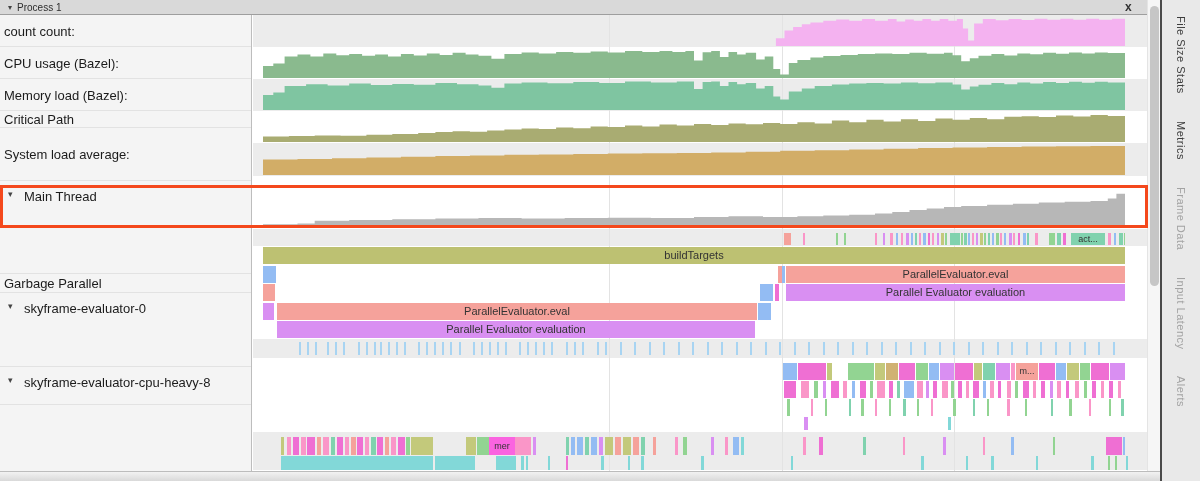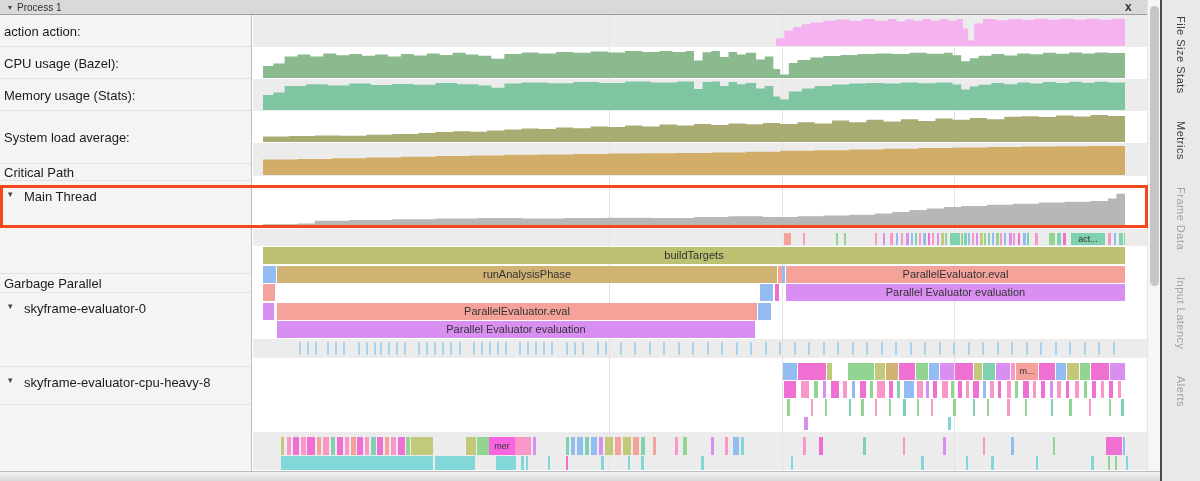--- a/index.html
+++ b/index.html
@@ -63,33 +63,33 @@
 <div id="app">
 
   <div class="proc-header">
     <span class="proc-arrow">▾</span>
     <span class="proc-title">Process 1</span>
     <span class="close-x">x</span>
   </div>
 
   <div class="label-col" id="label-col">
       <div class="label-row" style="height: 32px;">
-        <span class="lbl center">action action:</span>
+        <span class="lbl center">count count:</span>
       </div>
       <div class="label-row" style="height: 32px;">
         <span class="lbl center">CPU usage (Bazel):</span>
       </div>
       <div class="label-row" style="height: 32px;">
-        <span class="lbl center">Memory usage (Stats):</span>
+        <span class="lbl center">Memory load (Bazel):</span>
+      </div>
+      <div class="label-row" style="height: 17px;">
+        <span class="lbl center">Critical Path</span>
       </div>
       <div class="label-row" style="height: 53px;">
         <span class="lbl center">System load average:</span>
-      </div>
-      <div class="label-row" style="height: 17px;">
-        <span class="lbl center">Critical Path</span>
       </div>
       <div class="label-row" style="height: 93px;">
         <span class="tri">▾</span>
         <span class="lbl indent">Main Thread</span>
       </div>
       <div class="label-row" style="height: 19px;">
         <span class="lbl center">Garbage Parallel</span>
       </div>
       <div class="label-row" style="height: 74px;">
         <span class="tri">▾</span>
@@ -179,21 +179,20 @@
         <div class="bar" style="left: 810px; top: 4px; width: 3px; height: 12px; background: rgb(239, 111, 211);"></div>
         <div class="bar txt" style="left: 818px; top: 4px; width: 34px; height: 12px; background: rgb(128, 210, 174); font-size: 9px; line-height: 12px;">act...</div>
         <div class="bar" style="left: 855px; top: 4px; width: 3px; height: 12px; background: rgb(250, 150, 200);"></div>
         <div class="bar" style="left: 861px; top: 4px; width: 2px; height: 12px; background: rgb(147, 188, 243);"></div>
         <div class="bar" style="left: 866px; top: 4px; width: 4px; height: 12px; background: rgb(128, 210, 174);"></div>
         <div class="bar" style="left: 871px; top: 4px; width: 1px; height: 12px; background: rgb(146, 212, 146);"></div>
       </div>
       <div class="chart-row" style="height: 93px; background: rgb(255, 255, 255);">
         <div class="bar txt" style="left: 10px; top: 1px; width: 862px; height: 17px; background: rgb(189, 193, 114); font-size: 11px; line-height: 17px;">buildTargets</div>
         <div class="bar" style="left: 10px; top: 20px; width: 13px; height: 17px; background: rgb(147, 188, 243);"></div>
-        <div class="bar txt" style="left: 24px; top: 20px; width: 500px; height: 17px; background: rgb(208, 178, 115); font-size: 11px; line-height: 17px;">runAnalysisPhase</div>
         <div class="bar" style="left: 525px; top: 20px; width: 4px; height: 17px; background: rgb(245, 162, 155);"></div>
         <div class="bar" style="left: 529px; top: 20px; width: 3px; height: 17px; background: rgb(147, 188, 243);"></div>
         <div class="bar txt" style="left: 533px; top: 20px; width: 339px; height: 17px; background: rgb(245, 162, 155); font-size: 11px; line-height: 17px;">ParallelEvaluator.eval</div>
         <div class="bar" style="left: 10px; top: 38px; width: 12px; height: 17px; background: rgb(245, 162, 155);"></div>
         <div class="bar" style="left: 507px; top: 38px; width: 13px; height: 17px; background: rgb(147, 188, 243);"></div>
         <div class="bar" style="left: 522px; top: 38px; width: 4px; height: 17px; background: rgb(239, 111, 211);"></div>
         <div class="bar txt" style="left: 533px; top: 38px; width: 339px; height: 17px; background: rgb(217, 143, 242); font-size: 11px; line-height: 17px;">Parallel Evaluator evaluation</div>
         <div class="bar" style="left: 10px; top: 57px; width: 11px; height: 17px; background: rgb(217, 143, 242);"></div>
         <div class="bar txt" style="left: 24px; top: 57px; width: 480px; height: 17px; background: rgb(245, 162, 155); font-size: 11px; line-height: 17px;">ParallelEvaluator.eval</div>
         <div class="bar" style="left: 505px; top: 57px; width: 13px; height: 17px; background: rgb(147, 188, 243);"></div>

